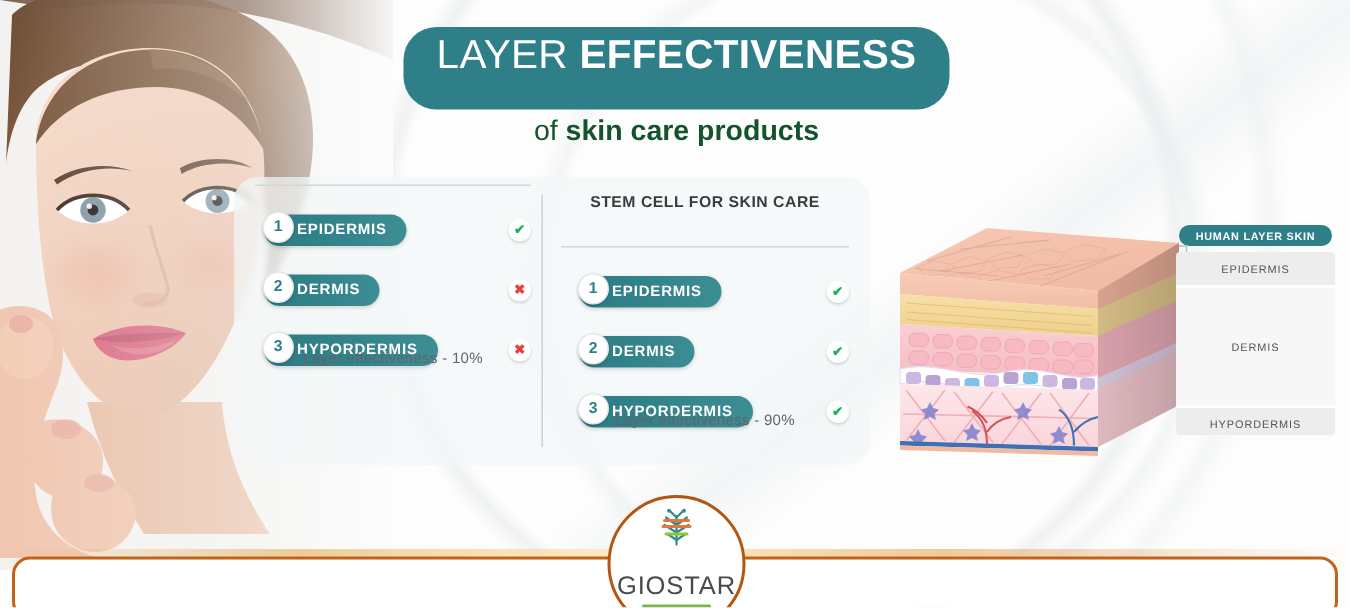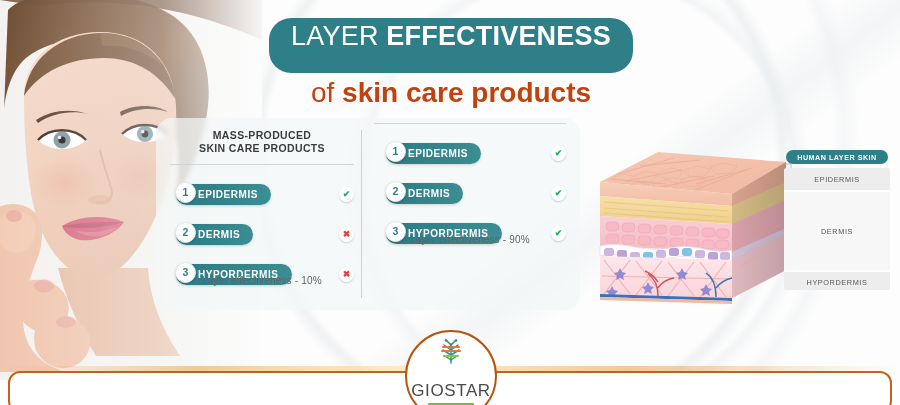--- a/index.html
+++ b/index.html
@@ -26,21 +26,21 @@
   
   .portrait{position:absolute;left:0;top:0;width:262px;height:380px;overflow:hidden;}
   .portrait svg{display:block;}
 
   
   .title-wrap{position:absolute;left:236px;top:18px;width:430px;text-align:center;}
   .title-badge{display:inline-block;background:#2e7f88;color:#ffffff;border-radius:22px;
       padding:4px 22px 22px 22px;font-size:27px;letter-spacing:.2px;line-height:1.08;white-space:nowrap;}
   .title-badge .t-light{font-weight:400;}
   .title-badge .t-bold{font-weight:700;}
-  .title-sub{margin-top:5px;color:#c2410c;font-size:28px;line-height:1.1;white-space:nowrap;}
+  .title-sub{margin-top:5px;color:#14532d;font-size:19px;line-height:1.1;white-space:nowrap;}
   .title-sub .s-light{font-weight:400;}
   .title-sub .s-bold{font-weight:700;}
 
   
   .card{position:absolute;left:156px;top:118px;width:424px;height:192px;
       background:rgba(243,246,247,.72);border-radius:16px;
       backdrop-filter:blur(2px);}
   .card-inner{position:relative;width:100%;height:100%;}
   .divider-v{position:absolute;left:205px;top:12px;width:1px;height:168px;background:#c9d2d4;}
   .col{position:absolute;top:0;}
@@ -195,24 +195,20 @@
     <div class="title-sub">
       <span class="s-light">of </span><span class="s-bold">skin care products</span>
     </div>
   </div>
 
   <div class="card">
     <div class="card-inner">
       <div class="divider-v"></div>
 
       <div class="col col-left">
-        <div class="col-head">
-          <div>MASS-PRODUCED</div>
-          <div>SKIN CARE PRODUCTS</div>
-        </div>
         <div class="col-rule"></div>
         <div class="rows">
 
           <div class="row row-left">
             <div class="pill">
               <span class="num">1</span>
               <span class="pill-label">EPIDERMIS</span>
             </div>
             <span class="mark ok">✔</span>
           </div>
@@ -231,20 +227,23 @@
               <span class="pill-label">HYPORDERMIS</span>
             </div>
             <span class="mark no">✖</span>
           </div>
 
         </div>
         <div class="eff">Layer effectiveness - 10%</div>
       </div>
 
       <div class="col col-right">
+        <div class="col-head">
+          <div>STEM CELL FOR SKIN CARE</div>
+        </div>
         <div class="col-rule"></div>
         <div class="rows">
 
           <div class="row row-right">
             <div class="pill">
               <span class="num">1</span>
               <span class="pill-label">EPIDERMIS</span>
             </div>
             <span class="mark ok">✔</span>
           </div>

